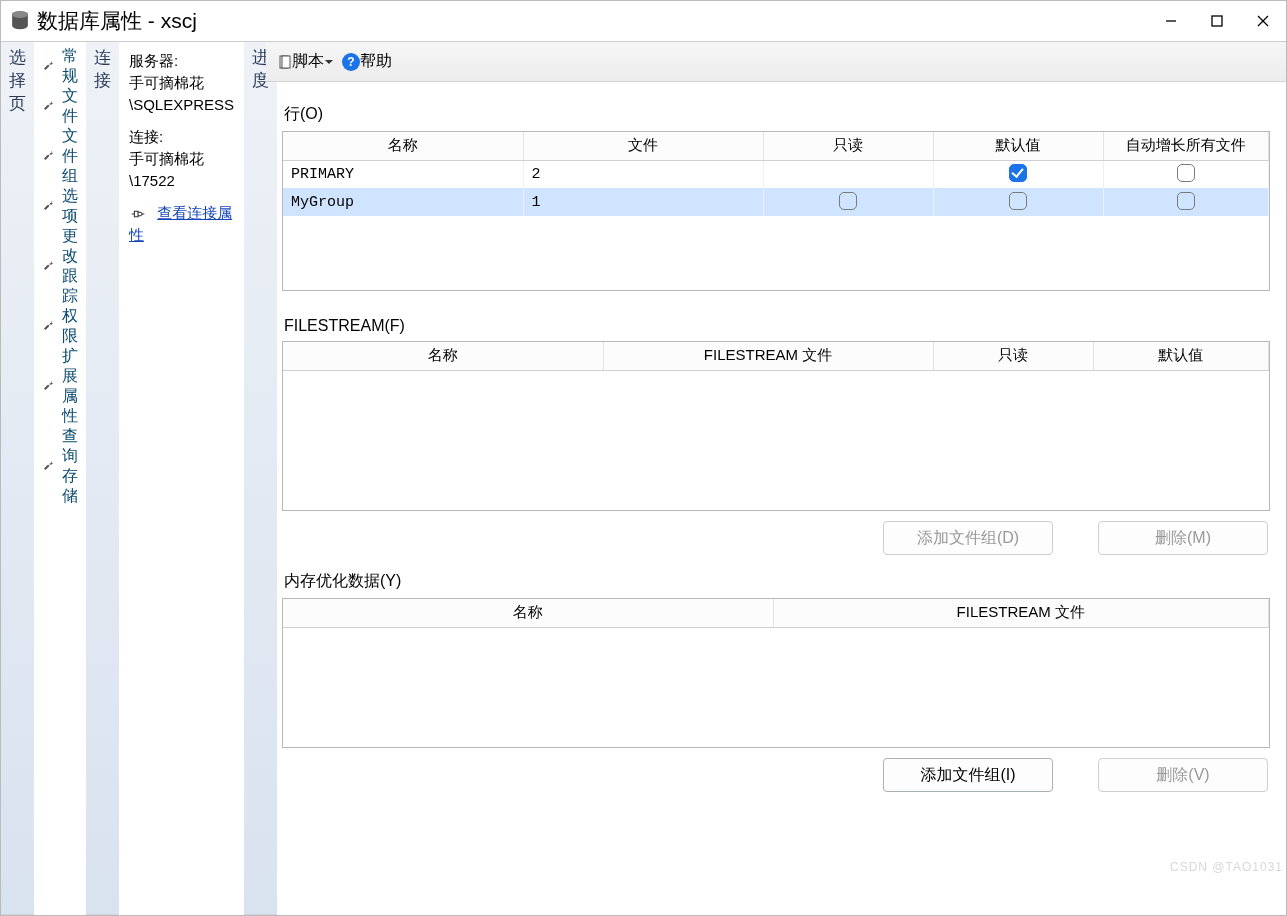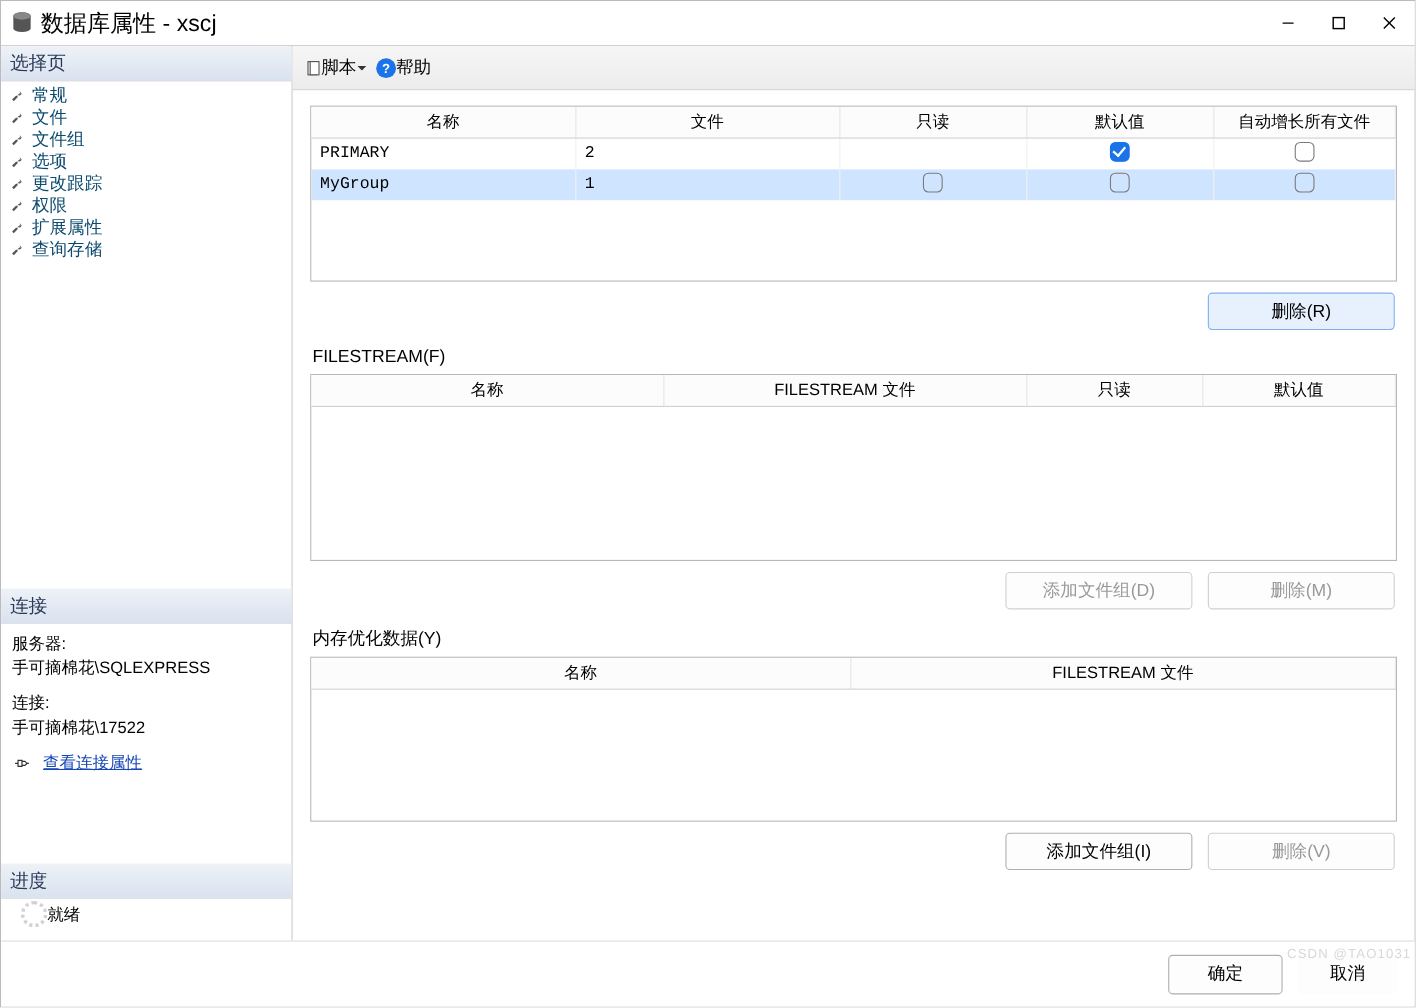--- a/index.html
+++ b/index.html
@@ -5,21 +5,21 @@
   * { box-sizing: border-box; }
   html, body { margin:0; padding:0; width:1287px; height:916px; font-family:"Microsoft YaHei","SimSun",Arial,sans-serif; font-size:15px; color:#000; background:#fff; overflow:hidden; }
   .window { width:100%; height:100%; border:1px solid #bbb; display:flex; flex-direction:column; }
   .titlebar { height:40px; display:flex; align-items:center; padding:0 0 0 10px; background:#fff; }
   .titlebar .dbicon { width:18px; height:22px; margin-right:8px; display:inline-flex; align-items:center; }
   .titlebar .title { font-size:21px; }
   .winbtns { margin-left:auto; display:flex; }
   .winbtn { width:46px; height:40px; display:flex; align-items:center; justify-content:center; }
   .winbtn svg { width:14px; height:14px; stroke:#000; stroke-width:1.3; fill:none; }
   .body { flex:1; display:flex; min-height:0; }
-  .sidebar { width:265px; border-right:1px solid #ccc; border-top:1px solid #ccc; display:flex; flex-direction:column; background:#fff; }
+  .sidebar { width:265px; border-right:1px solid #ccc; border-top:1px solid #ccc; display:flex; flex-direction:row; background:#fff; }
   .sec-head { background:linear-gradient(#eef2f7,#d9e2ef); color:#2a3a5a; font-weight:400; padding:4px 8px; font-size:17px; border-bottom:1px solid #cfd6e0; }
   .pages { padding:4px 6px 8px 6px; }
   .page-item { display:flex; align-items:center; gap:6px; padding:0 2px; line-height:20px; font-size:16px; }
   .wrench { width:14px; height:14px; display:inline-flex; }
   .page-item a { color:#0c4a6e; text-decoration:none; }
   .spacer-flex { flex:1; }
   .conn { padding:8px 10px 10px 10px; font-size:15px; line-height:22px; }
   .conn .link { color:#1646b6; text-decoration:underline; }
   .conn .plugicon { width:18px; height:14px; display:inline-flex; vertical-align:middle; margin-right:6px; }
   .progress { padding:2px 10px 12px 18px; display:flex; align-items:center; gap:0; }
@@ -39,21 +39,21 @@
   table.grid td { border-right:1px solid #f0f0f0; padding:3px 8px; height:28px; vertical-align:middle; }
   table.grid td.mono { font-family:"Courier New",monospace; }
   tr.sel td { background:#cfe5ff; }
   .chk { width:18px; height:18px; border:1.5px solid #7a7a7a; border-radius:5px; display:inline-block; margin:auto; position:relative; }
   .chk.on { background:#1a73e8; border-color:#1a73e8; }
   .chk.on::after { content:""; position:absolute; left:4px; top:1px; width:5px; height:9px; border:solid #fff; border-width:0 2px 2px 0; transform:rotate(40deg); }
   td.center { text-align:center; }
   .btn-row { display:flex; justify-content:flex-end; gap:14px; margin:10px 2px 8px 0; }
   .btn { min-width:170px; height:34px; border:1px solid #aab0b6; background:#fdfdfd; border-radius:4px; font-size:16px; display:flex; align-items:center; justify-content:center; }
   .btn.primary { background:#e7f1fe; border-color:#7fb0ee; }
-  .btn.disabled { color:#999; border-color:#cfcfcf; }
+  .btn.disabled { color:#999; border-color:#cfcfcf;margin-left:31px; }
   .footer { height:60px; border-top:1px solid #ddd; display:flex; align-items:center; justify-content:flex-end; gap:14px; padding:0 16px; background:#fff; }
   .footer .btn { min-width:104px; height:36px; }
   .watermark { position:absolute; right:4px; bottom:42px; color:#d8d8d8; font-size:12px; letter-spacing:1px; pointer-events:none; }
   .grid-wrap { overflow:hidden; }
 </style>
 </head>
 <body>
 
 <div class="window">
   <div class="titlebar">
@@ -192,20 +192,21 @@
         <span style="display:inline-flex;">
           <svg width="10" height="10" viewBox="0 0 10 10">
               <path d="M1 3 L5 7 L9 3 Z" fill="#333"></path>
             </svg>
         </span>
         <span class="dot">?</span>
         <span>帮助</span>
       </div>
 
       <div class="content">
+        <div class="section-label">行(O)</div>
         <div class="grid-wrap rows">
           <table class="grid">
             <colgroup>
                 <col style="width:240px">
                 <col style="width:240px">
                 <col style="width:170px">
                 <col style="width:170px">
                 <col>
               </colgroup>
             <thead>
@@ -229,21 +230,20 @@
                   <td class="mono">MyGroup</td>
                   <td class="mono">1</td>
                   <td class="center"><span class="chk"></span></td>
                   <td class="center"><span class="chk"></span></td>
                   <td class="center"><span class="chk"></span></td>
                 </tr>
               </tbody>
           </table>
         </div>
         <div class="btn-row">
-          <div class="btn primary">删除(R)</div>
         </div>
 
         <div class="section-label">FILESTREAM(F)</div>
         <div class="grid-wrap fs">
           <table class="grid">
             <colgroup>
                 <col style="width:320px">
                 <col style="width:330px">
                 <col style="width:160px">
                 <col>
@@ -279,18 +279,14 @@
           </table>
         </div>
         <div class="btn-row">
           <div class="btn">添加文件组(I)</div>
           <div class="btn disabled">删除(V)</div>
         </div>
       </div>
     </div>
   </div>
 
-  <div class="footer">
-    <div class="btn">确定</div>
-    <div class="btn" style="border:none;min-width:90px">取消</div>
-  </div>
 </div>
 <div class="watermark">CSDN @TAO1031</div>
 
 </body></html>

